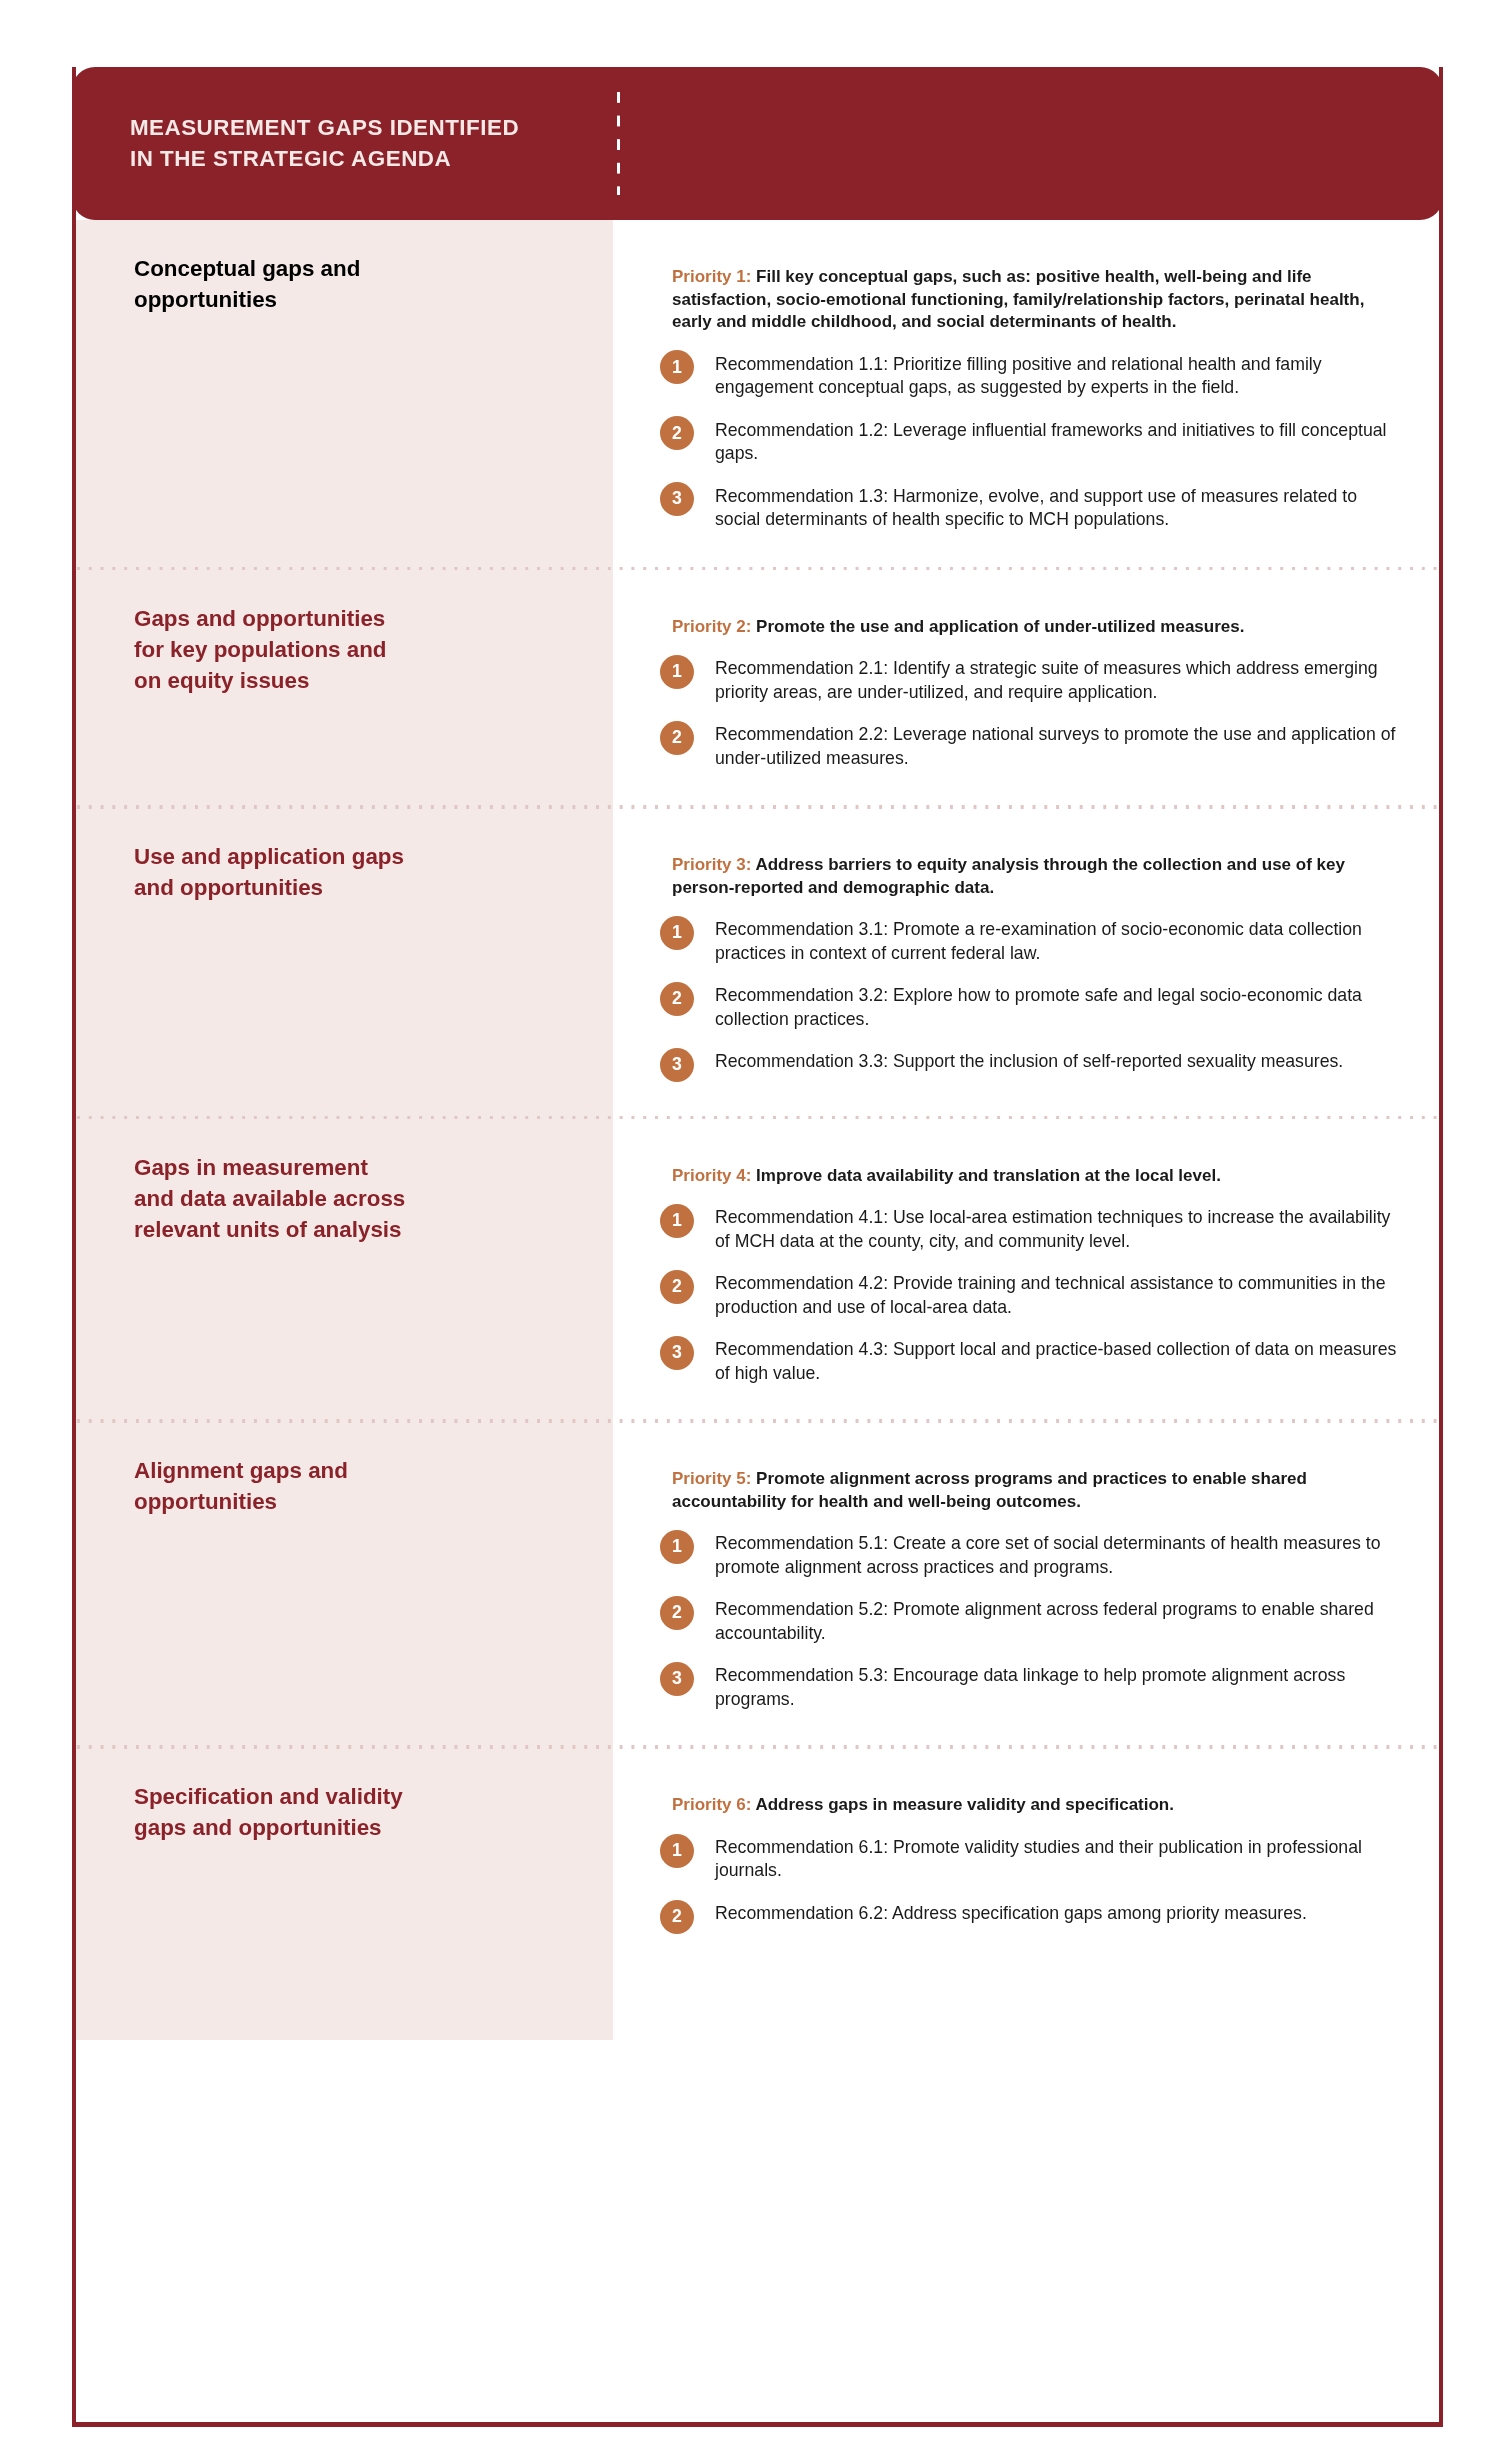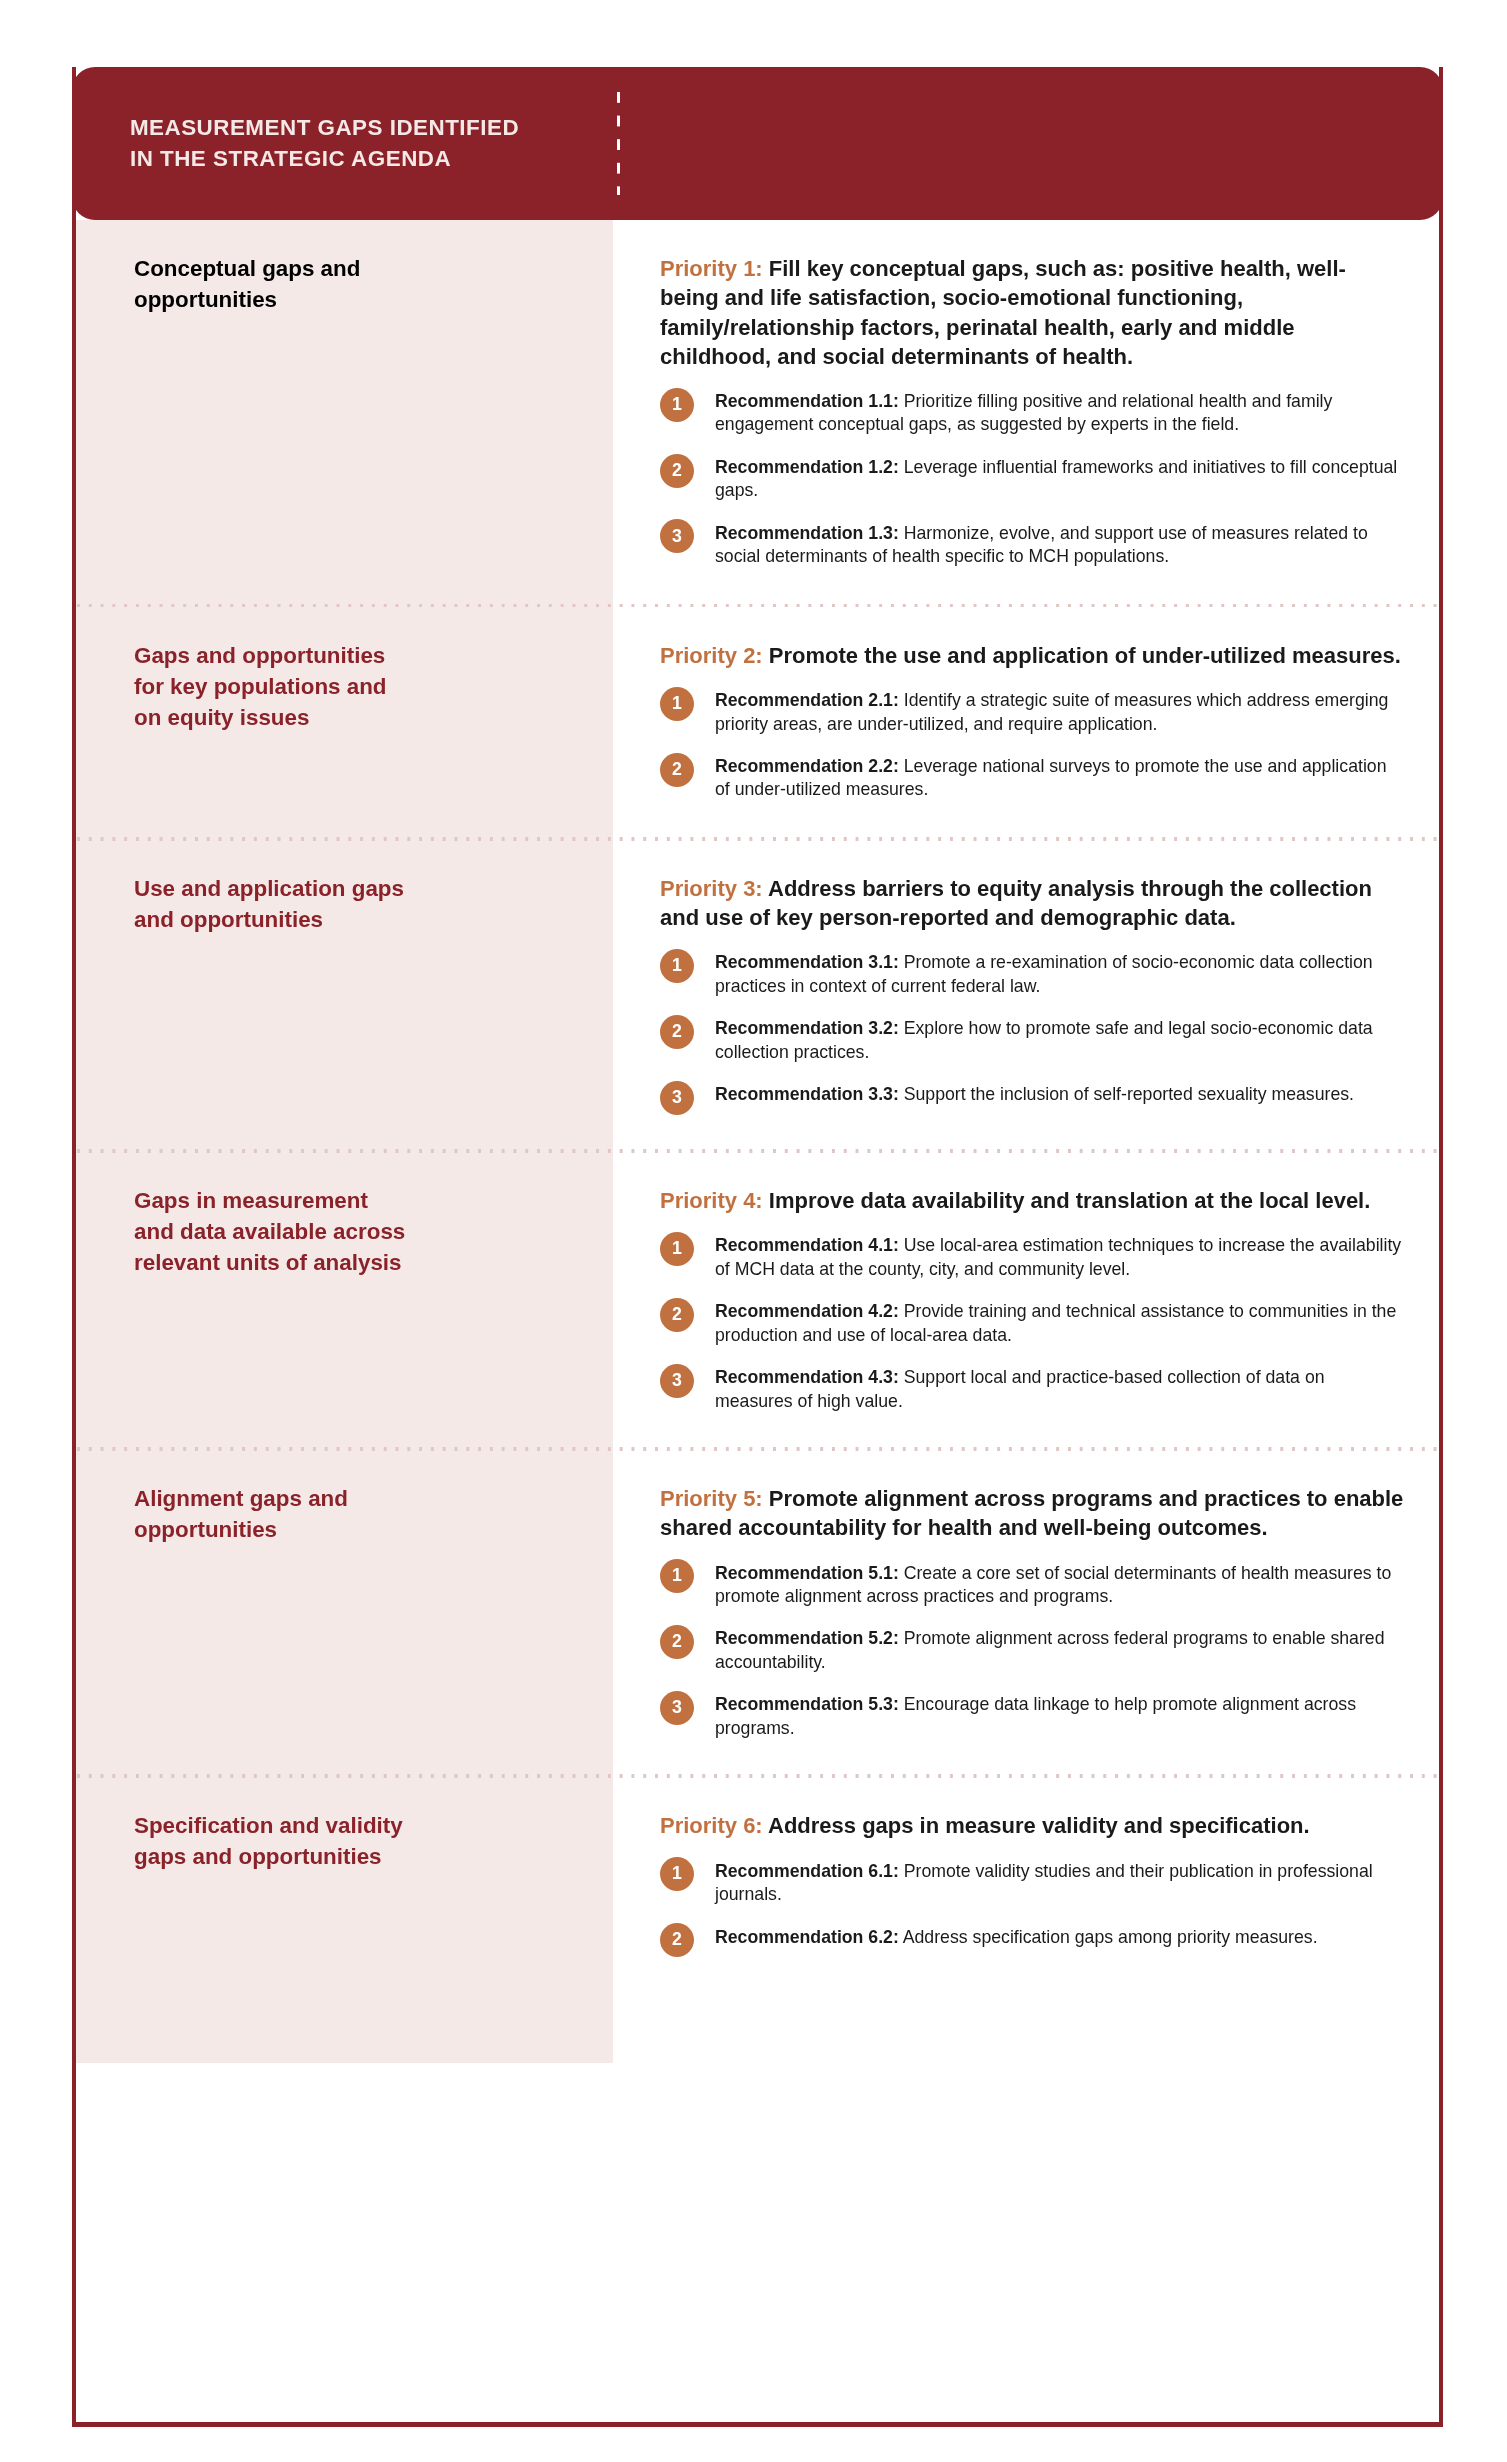--- a/index.html
+++ b/index.html
@@ -125,25 +125,25 @@
   .gap-title {
     color: #8B2229;
     font-size: 22.4px;
     font-weight: bold;
     line-height: 1.38;
     white-space: pre-line;
     margin: 0;
   }
 
   .priority {
-    font-size: 22px;
+    font-size: 17px;
     line-height: 1.33;
     color: #1a1a1a;
     font-weight: bold;
-    margin: 0;
+    margin: 12px;
   }
   .priority .plabel {
     color: #C1713F;
     font-weight: bold;
   }
 
   .rec-list {
     margin: 0;
     padding: 0;
     list-style: none;
@@ -169,21 +169,21 @@
     margin-top: 1.2px;
     line-height: 1;
   }
   .rec-text {
     font-size: 17.7px;
     line-height: 1.33;
     color: #1a1a1a;
     padding-top: 3.5px;
   }
   .rec-text .rlabel {
-    font-weight: bold;
+    font-weight: normal;
   }
 </style>
 </head>
 <body>
 
 <div class="frame">
 
   <div class="header">
     <div class="header-inner">
       <div class="header-col left">

